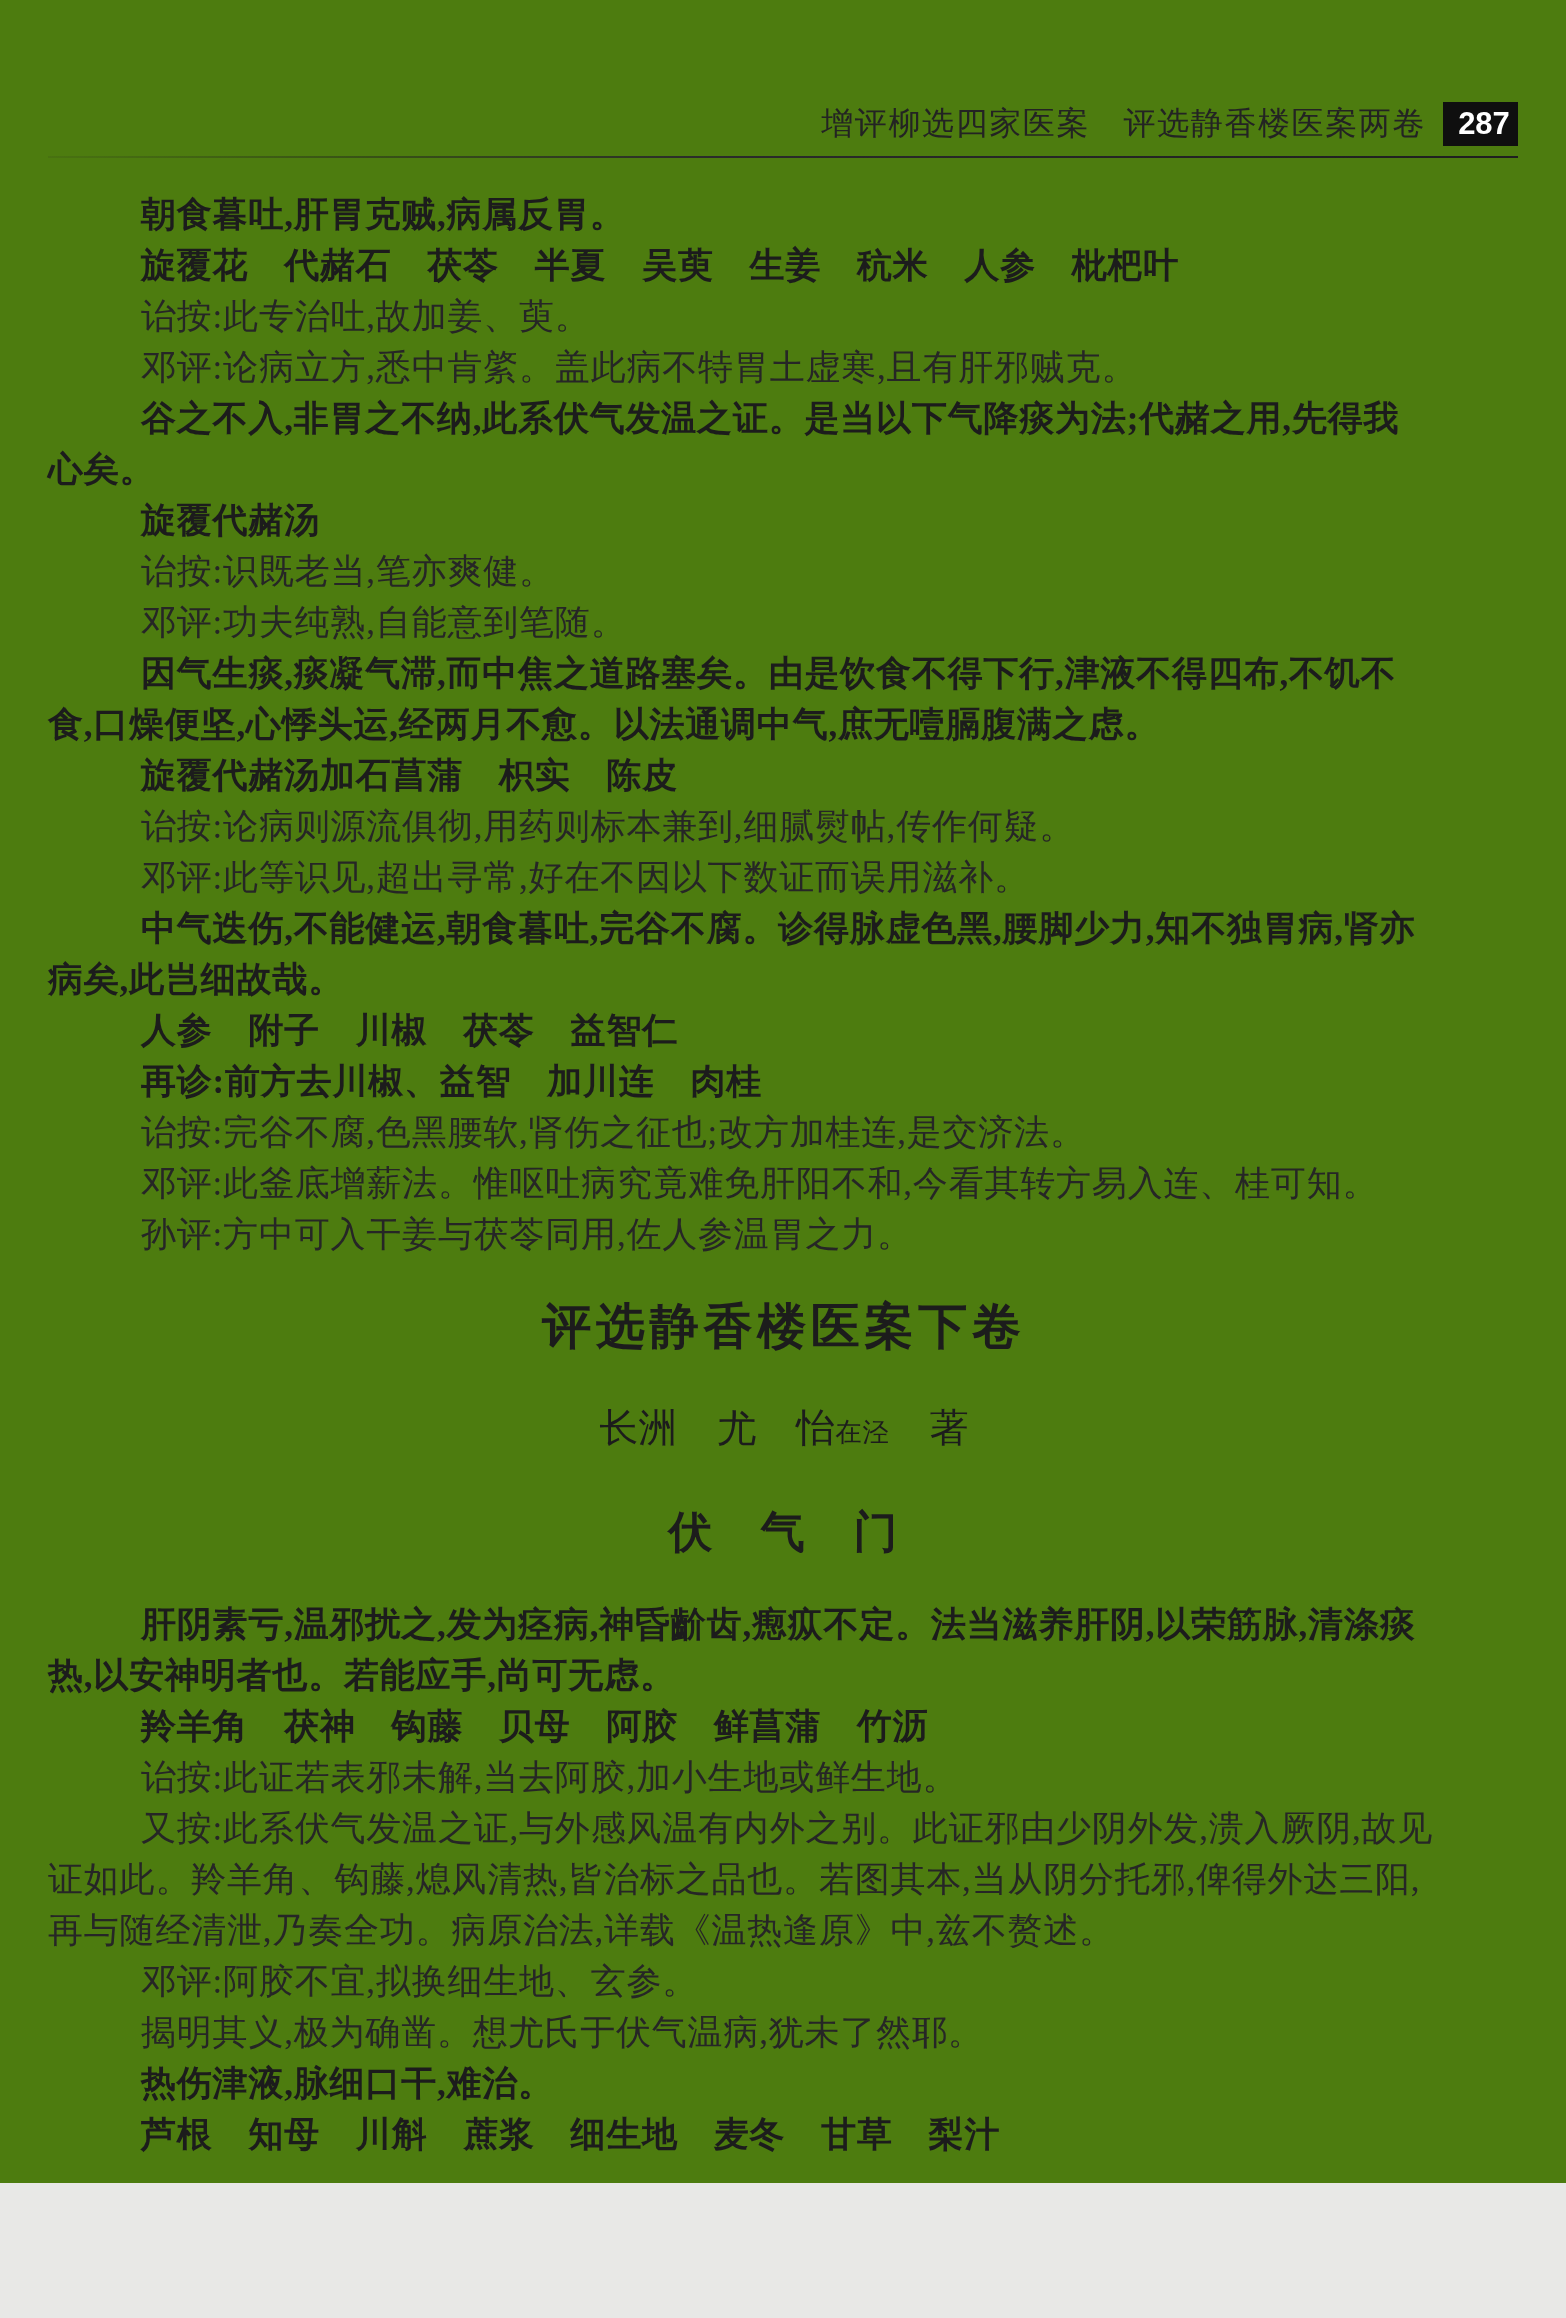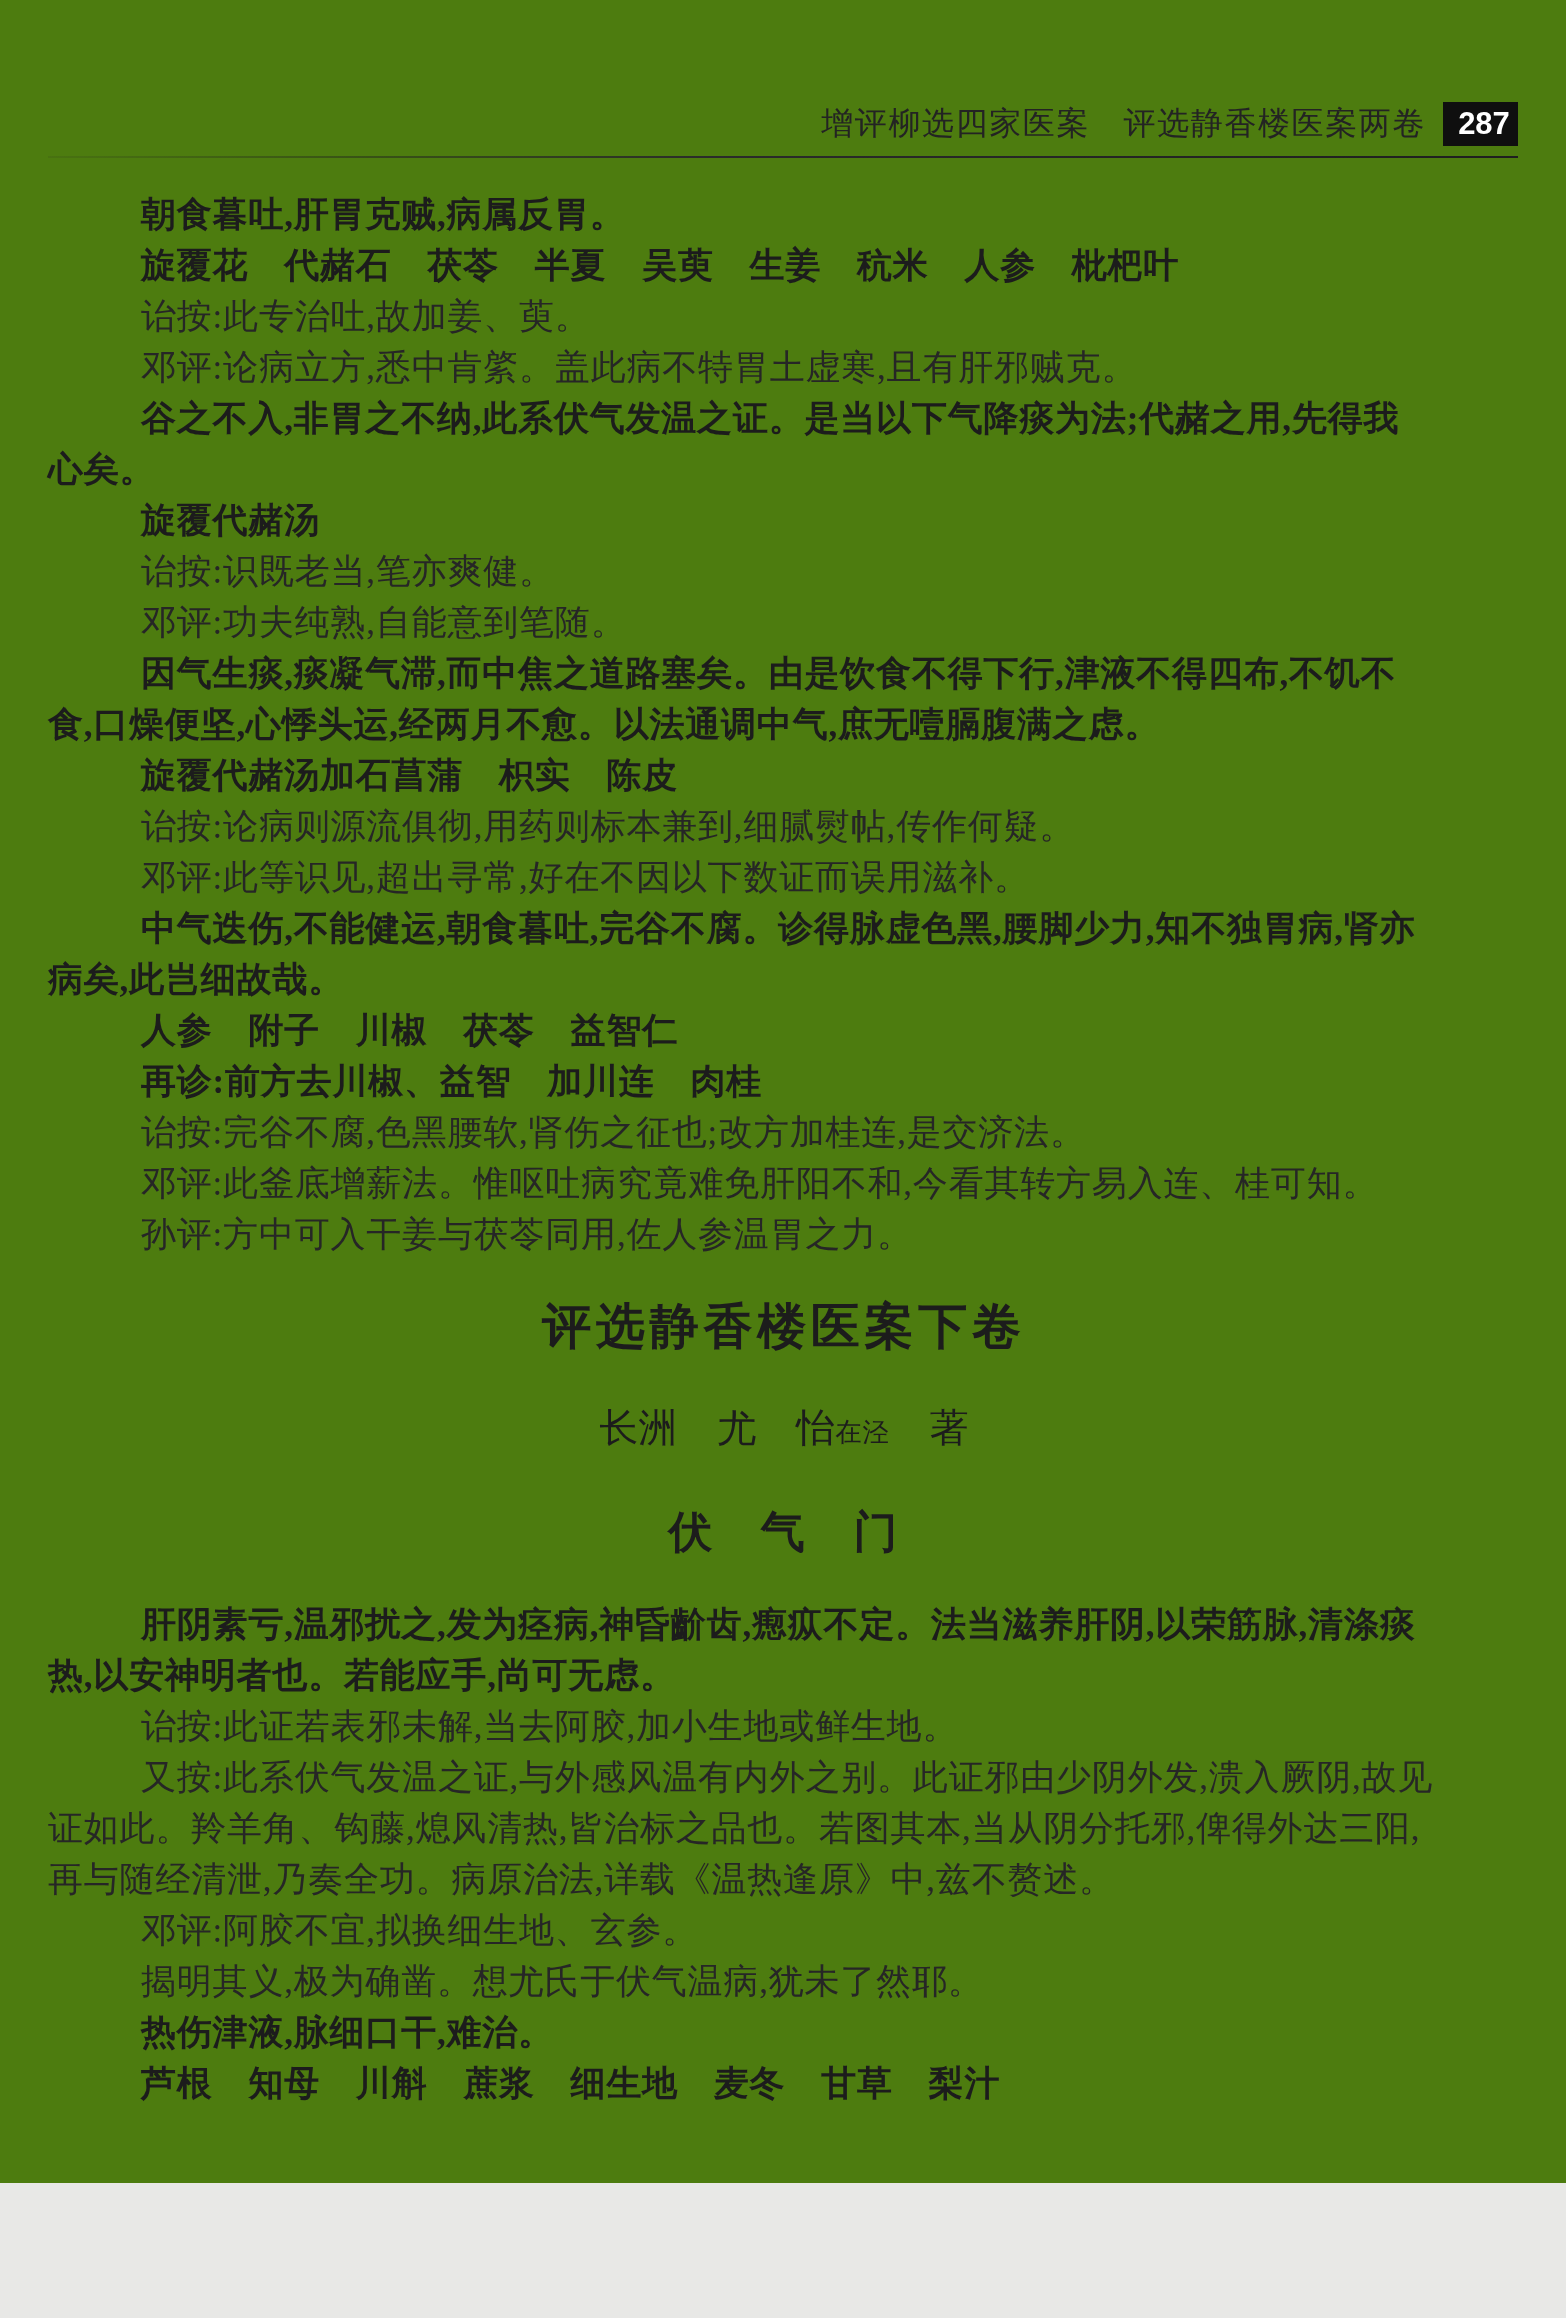--- a/index.html
+++ b/index.html
@@ -95,20 +95,21 @@
 
     <div class="author-line">
       <span>长洲</span><span class="gap"></span><span>尤</span><span class="gap"></span><span>怡</span><span class="author-courtesy">在泾</span><span class="gap"></span><span>著</span>
     </div>
 
     <h2 class="chapter-title">伏　气　门</h2>
 
     <div class="lower">
       <p class="ln case indent">肝阴素亏,温邪扰之,发为痉病,神昏齘齿,瘛疭不定。法当滋养肝阴,以荣筋脉,清涤痰</p>
       <p class="ln case">热,以安神明者也。若能应手,尚可无虑。</p>
+      <p class="ln rx indent">羚羊角　茯神　钩藤　贝母　阿胶　鲜菖蒲　竹沥</p>
       <p class="ln note indent">诒按:此证若表邪未解,当去阿胶,加小生地或鲜生地。</p>
       <p class="ln note indent">又按:此系伏气发温之证,与外感风温有内外之别。此证邪由少阴外发,溃入厥阴,故见</p>
       <p class="ln note">证如此。羚羊角、钩藤,熄风清热,皆治标之品也。若图其本,当从阴分托邪,俾得外达三阳,</p>
       <p class="ln note">再与随经清泄,乃奏全功。病原治法,详载《温热逢原》中,兹不赘述。</p>
       <p class="ln note indent">邓评:阿胶不宜,拟换细生地、玄参。</p>
       <p class="ln note indent">揭明其义,极为确凿。想尤氏于伏气温病,犹未了然耶。</p>
       <p class="ln case indent">热伤津液,脉细口干,难治。</p>
       <p class="ln rx indent">芦根　知母　川斛　蔗浆　细生地　麦冬　甘草　梨汁</p>
     </div>
 

